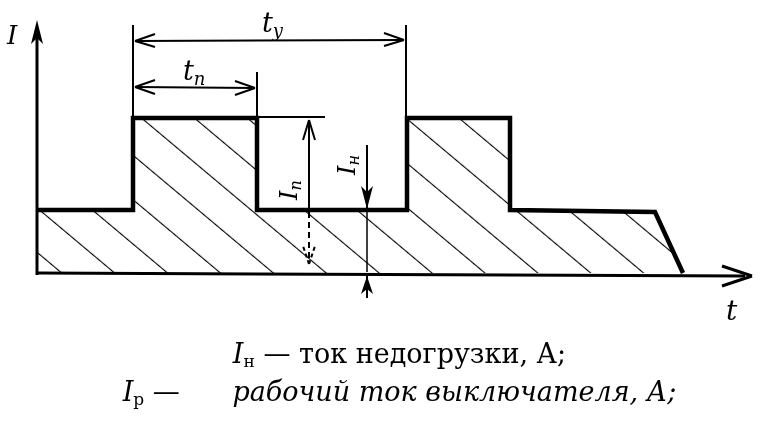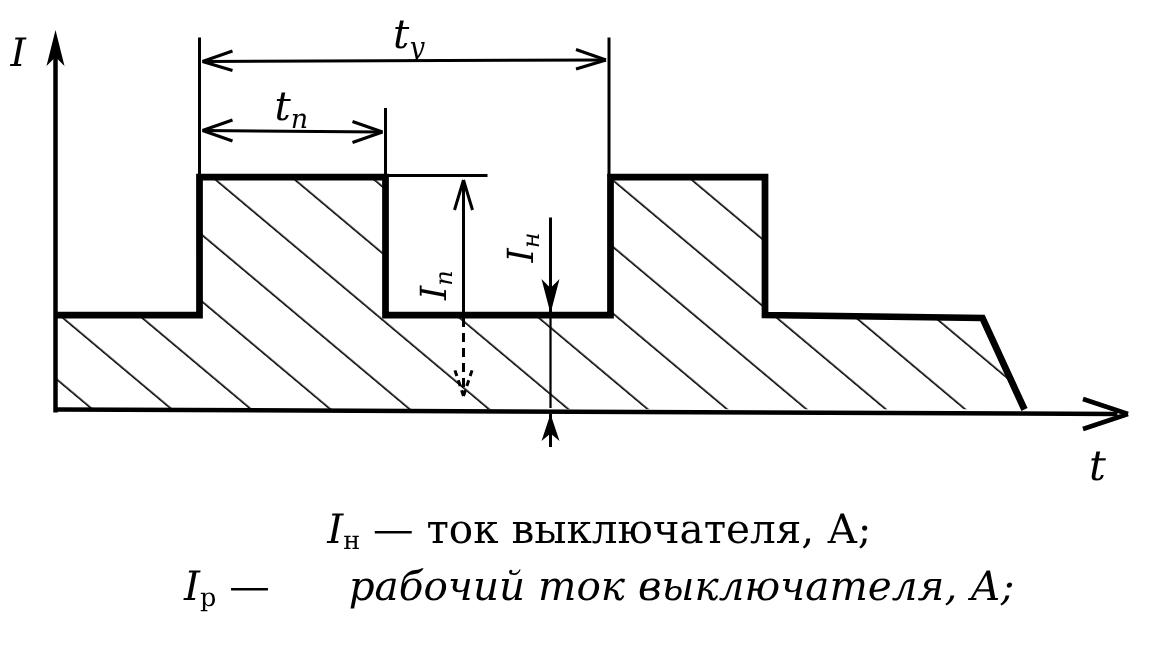--- a/index.html
+++ b/index.html
@@ -84,18 +84,18 @@
     <line x1="367" y1="212" x2="367" y2="272" stroke="#000" stroke-width="1.5"></line>
     <line x1="367" y1="276" x2="367" y2="298" stroke="#000" stroke-width="2"></line>
     <path d="M367,276 L361,294 L367,289 L373,294 Z" fill="#000"></path>
   </g>
   <text class="lbl" font-size="24" transform="translate(355,175) rotate(-90)">
     <tspan>I</tspan><tspan font-size="16" dy="4">н</tspan>
   </text>
 </svg>
 
 <div id="caption-line-1" class="caption">
-  <span class="sym">I</span><span class="sub">н</span><span> — ток выключателя, А;</span>
+  <span class="sym">I</span><span class="sub">н</span><span> — ток недогрузки, А;</span>
 </div>
 
 <div id="caption-line-2" class="caption">
   <span class="sym">I</span><span class="sub">р</span><span> — </span><span class="it">рабочий ток выключателя, А;</span>
 </div>
 
 </body></html>

